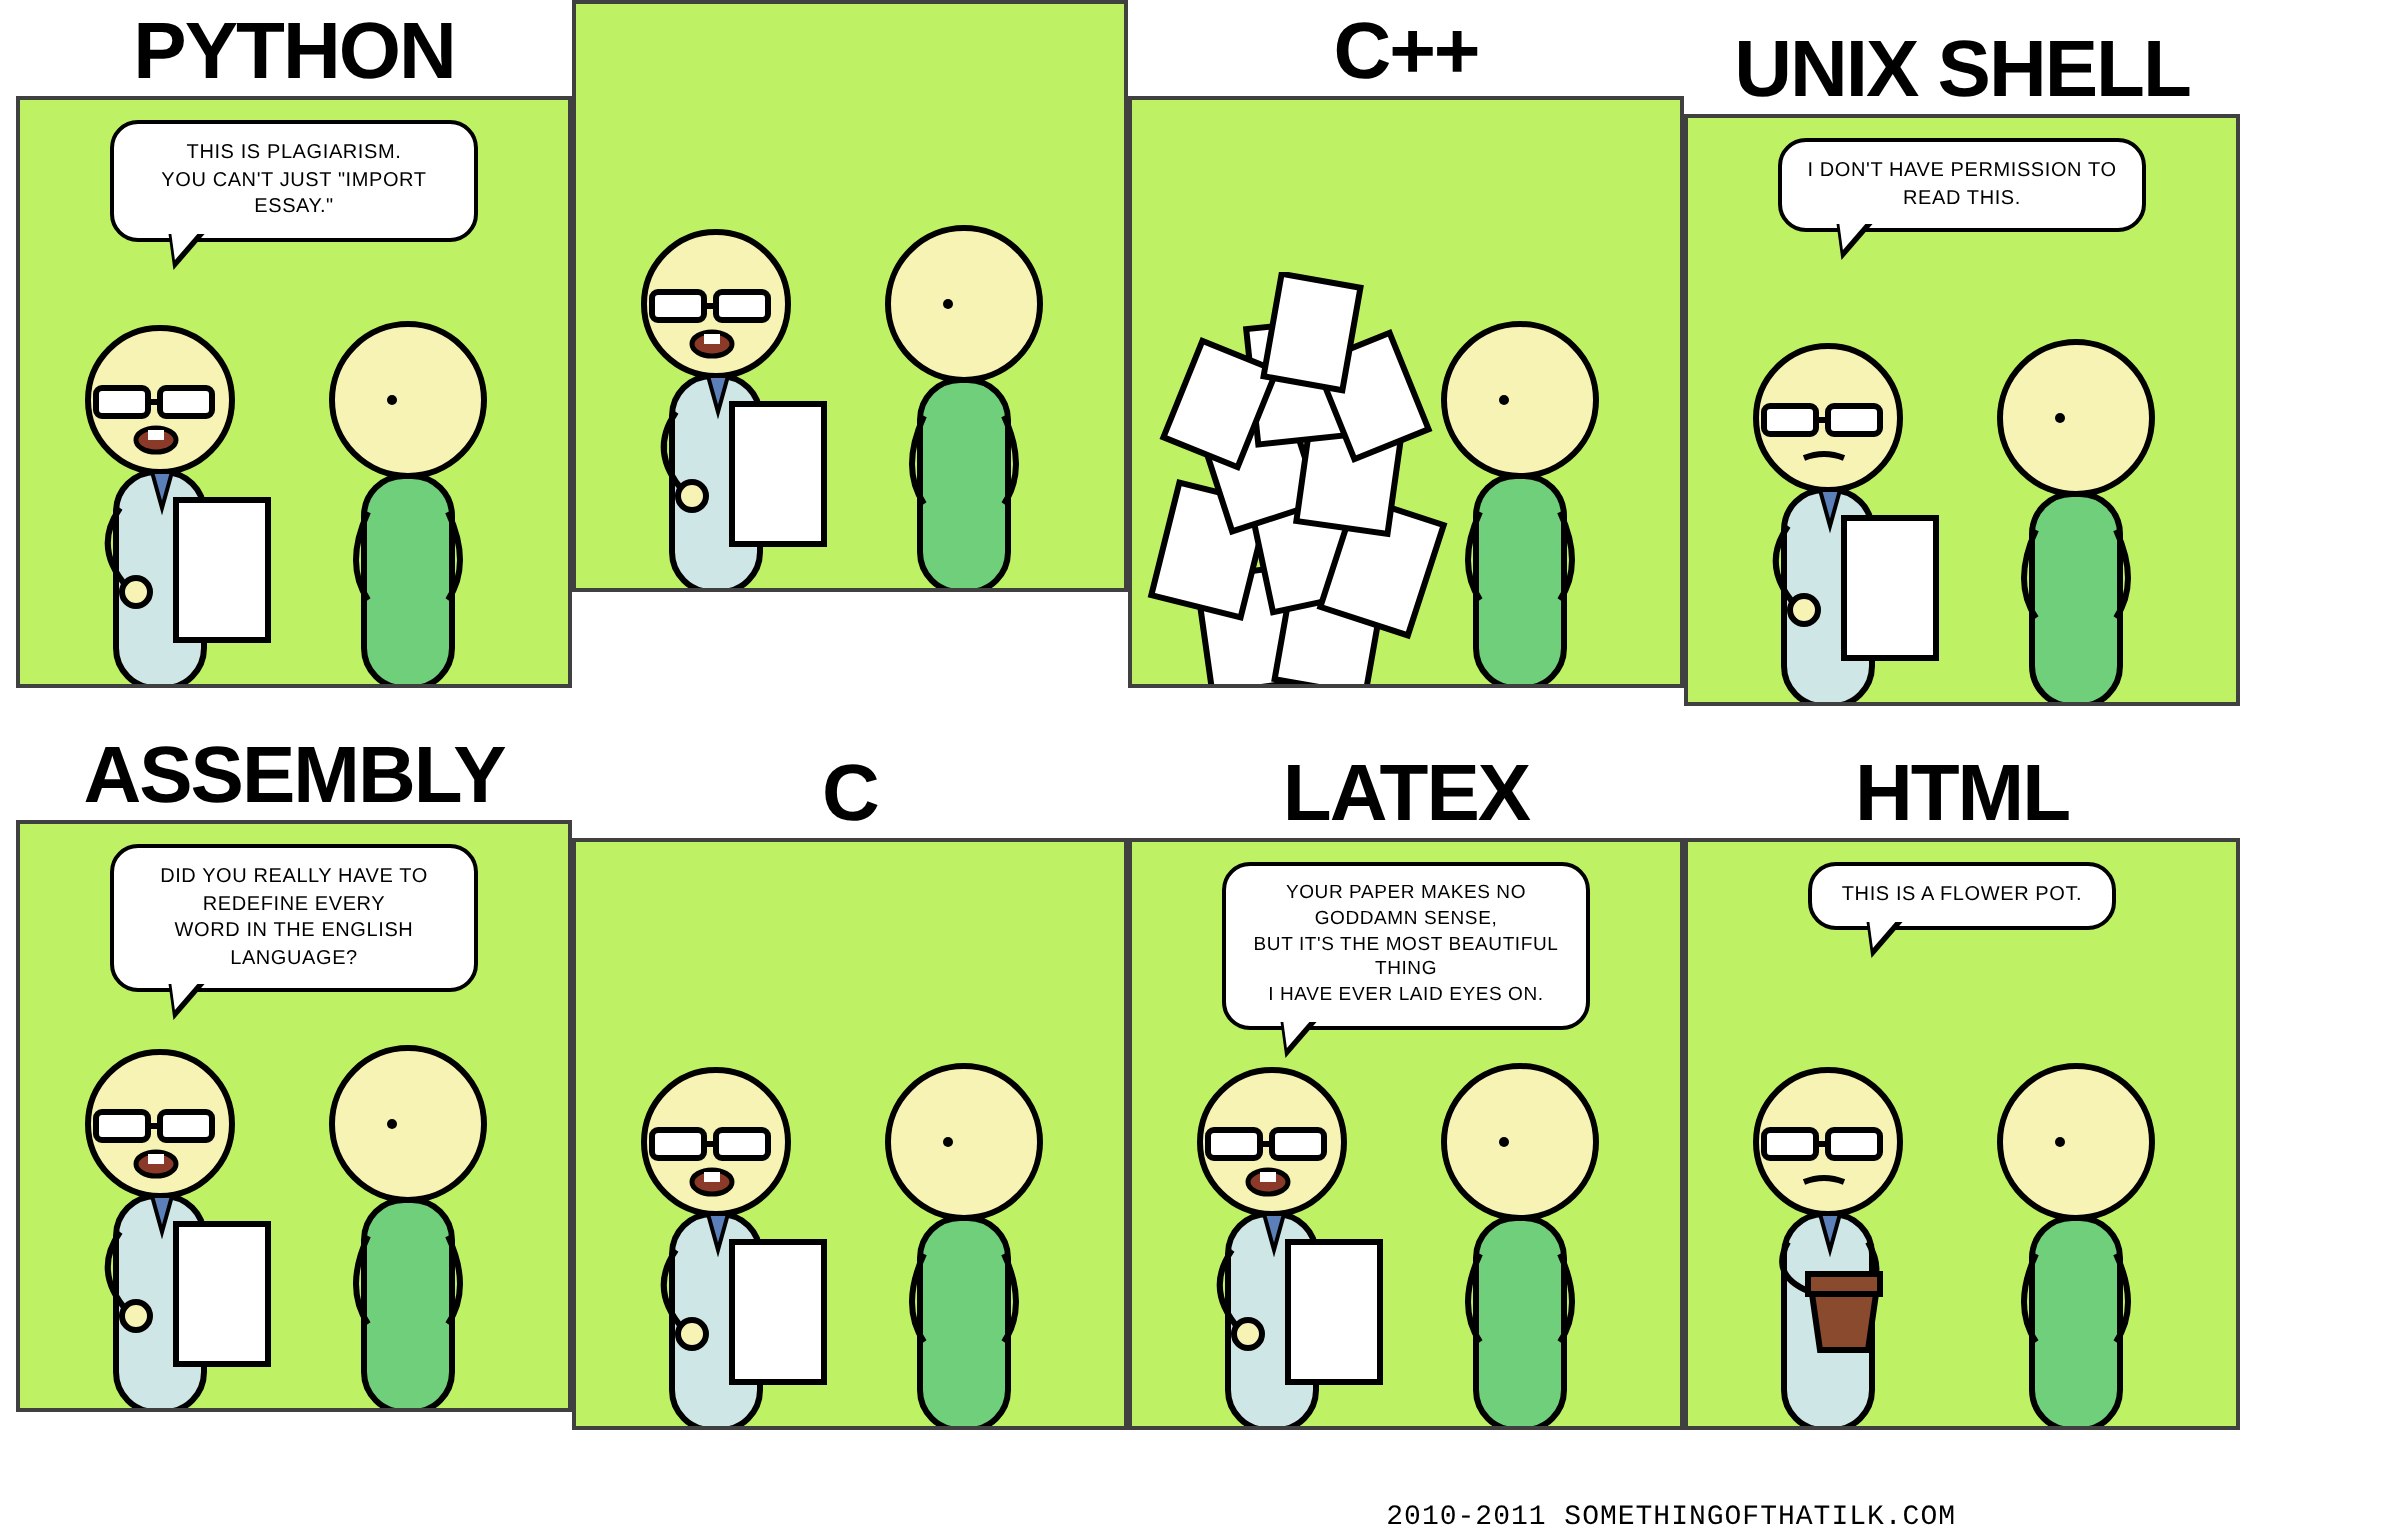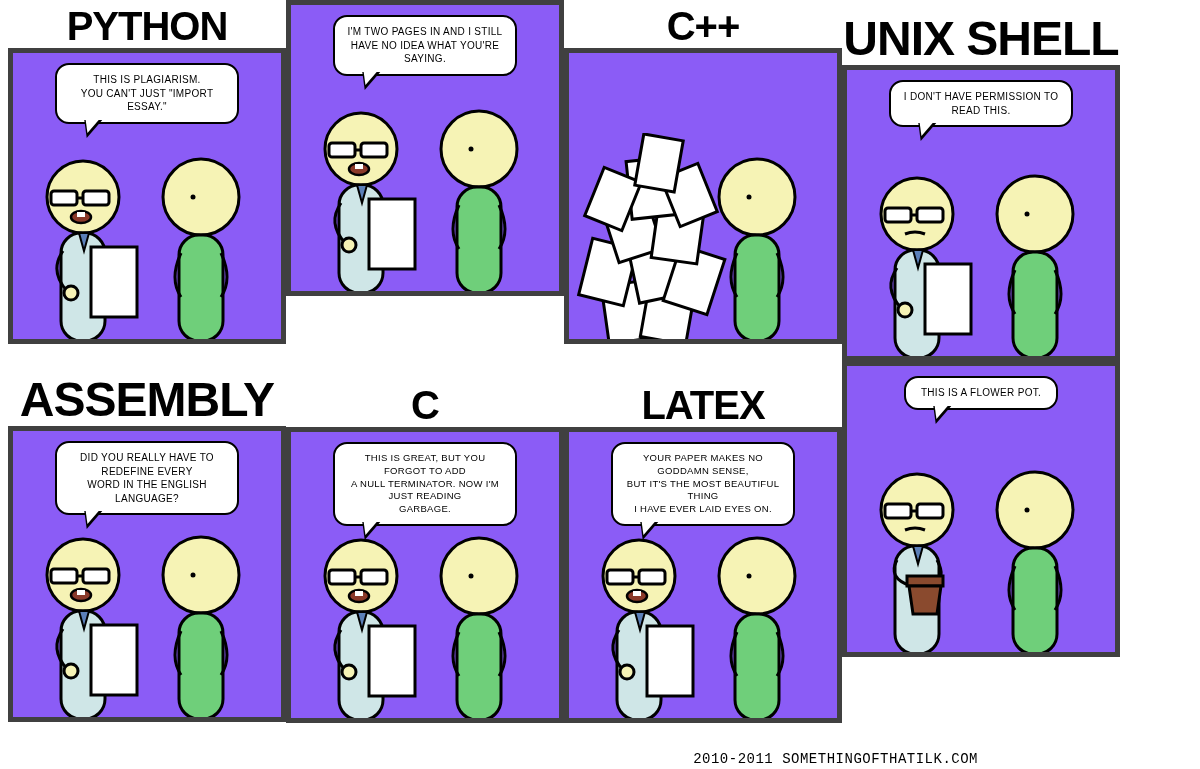--- a/index.html
+++ b/index.html
@@ -33,26 +33,26 @@
     font-size: 40px;
     letter-spacing: -1px;
     color: #000;
     text-align: center;
     line-height: 1;
     margin-bottom: 2px;
     white-space: nowrap;
   }
   .row1 .title { margin-top: 6px; }
   .row2 .title { margin-top: 24px; }
-  .title.small { font-size: 48px; letter-spacing:-1px;margin-top:15px;}
+  .title.small { font-size: 40px; letter-spacing:-1px;margin-top:15px;}
   .panel {
     width: 278px;
     height: 296px;
-    background: #8b5cf6;
-    border: 5px solid #404040;
+    background: #bef264;
+    border: 2px solid #404040;
     position: relative;
     box-sizing: border-box;
     overflow: hidden;
   }
   
   .bubble {
     position: absolute;
     background: #fff;
     border: 2.5px solid #000;
     border-radius: 14px;
@@ -152,21 +152,20 @@
             <rect x="28" y="84" width="44" height="106" rx="20" fill="#6fcf7a" stroke="#000" stroke-width="3"></rect>
             <path d="M30 102 q-12 26 0 44" fill="none" stroke="#000" stroke-width="3"></path>
             <path d="M70 102 q12 26 0 44" fill="none" stroke="#000" stroke-width="3"></path>
           </svg>
         </div>
       </div>
     </div>
 
     <div class="cell">
       <div class="panel">
-        <div class="bubble">I'M TWO PAGES IN AND I STILL<br>HAVE NO IDEA WHAT YOU'RE SAYING.</div>
         <div class="scene">
           <svg class="char teacher" width="120" height="190" viewBox="0 0 120 190">
             <ellipse cx="50" cy="46" rx="36" ry="36" fill="#f6f3b5" stroke="#000" stroke-width="3"></ellipse>
             <rect x="18" y="40" width="26" height="14" rx="3" fill="#fff" stroke="#000" stroke-width="3"></rect>
             <rect x="50" y="40" width="26" height="14" rx="3" fill="#fff" stroke="#000" stroke-width="3"></rect>
             <line x1="44" y1="47" x2="50" y2="47" stroke="#000" stroke-width="3"></line>
             <ellipse cx="48" cy="66" rx="10" ry="6" fill="#8b3a2a" stroke="#000" stroke-width="2.5"></ellipse>
             <rect x="44" y="61" width="8" height="5" fill="#fff"></rect>
             <rect x="28" y="82" width="44" height="108" rx="20" fill="#cfe6e7" stroke="#000" stroke-width="3"></rect>
             <polygon points="46,82 56,82 51,100" fill="#5b7fb8" stroke="#000" stroke-width="2"></polygon>
@@ -271,21 +270,20 @@
             <path d="M30 102 q-12 26 0 44" fill="none" stroke="#000" stroke-width="3"></path>
             <path d="M70 102 q12 26 0 44" fill="none" stroke="#000" stroke-width="3"></path>
           </svg>
         </div>
       </div>
     </div>
 
     <div class="cell">
       <div class="title">C</div>
       <div class="panel">
-        <div class="bubble" style="font-size:9.5px;">THIS IS GREAT, BUT YOU FORGOT TO ADD<br>A NULL TERMINATOR. NOW I'M JUST READING<br>GARBAGE.</div>
         <div class="scene">
           <svg class="char teacher" width="120" height="190" viewBox="0 0 120 190">
             <ellipse cx="50" cy="46" rx="36" ry="36" fill="#f6f3b5" stroke="#000" stroke-width="3"></ellipse>
             <rect x="18" y="40" width="26" height="14" rx="3" fill="#fff" stroke="#000" stroke-width="3"></rect>
             <rect x="50" y="40" width="26" height="14" rx="3" fill="#fff" stroke="#000" stroke-width="3"></rect>
             <line x1="44" y1="47" x2="50" y2="47" stroke="#000" stroke-width="3"></line>
             <ellipse cx="48" cy="66" rx="10" ry="6" fill="#8b3a2a" stroke="#000" stroke-width="2.5"></ellipse>
             <rect x="44" y="61" width="8" height="5" fill="#fff"></rect>
             <rect x="28" y="82" width="44" height="108" rx="20" fill="#cfe6e7" stroke="#000" stroke-width="3"></rect>
             <polygon points="46,82 56,82 51,100" fill="#5b7fb8" stroke="#000" stroke-width="2"></polygon>
@@ -327,20 +325,21 @@
             <circle cx="42" cy="46" r="2.5" fill="#000"></circle>
             <rect x="28" y="84" width="44" height="106" rx="20" fill="#6fcf7a" stroke="#000" stroke-width="3"></rect>
             <path d="M30 102 q-12 26 0 44" fill="none" stroke="#000" stroke-width="3"></path>
             <path d="M70 102 q12 26 0 44" fill="none" stroke="#000" stroke-width="3"></path>
           </svg>
         </div>
       </div>
     </div>
 
     <div class="cell">
+      <div class="title">HTML</div>
       <div class="panel">
         <div class="bubble" style="min-width:130px;text-align:center;">THIS IS A FLOWER POT.</div>
         <div class="scene">
           <svg class="char teacher" width="120" height="190" viewBox="0 0 120 190">
             <ellipse cx="50" cy="46" rx="36" ry="36" fill="#f6f3b5" stroke="#000" stroke-width="3"></ellipse>
             <rect x="18" y="40" width="26" height="14" rx="3" fill="#fff" stroke="#000" stroke-width="3"></rect>
             <rect x="50" y="40" width="26" height="14" rx="3" fill="#fff" stroke="#000" stroke-width="3"></rect>
             <line x1="44" y1="47" x2="50" y2="47" stroke="#000" stroke-width="3"></line>
             <path d="M38 66 q10 -4 20 0" fill="none" stroke="#000" stroke-width="3"></path>
             <rect x="28" y="82" width="44" height="108" rx="20" fill="#cfe6e7" stroke="#000" stroke-width="3"></rect>

